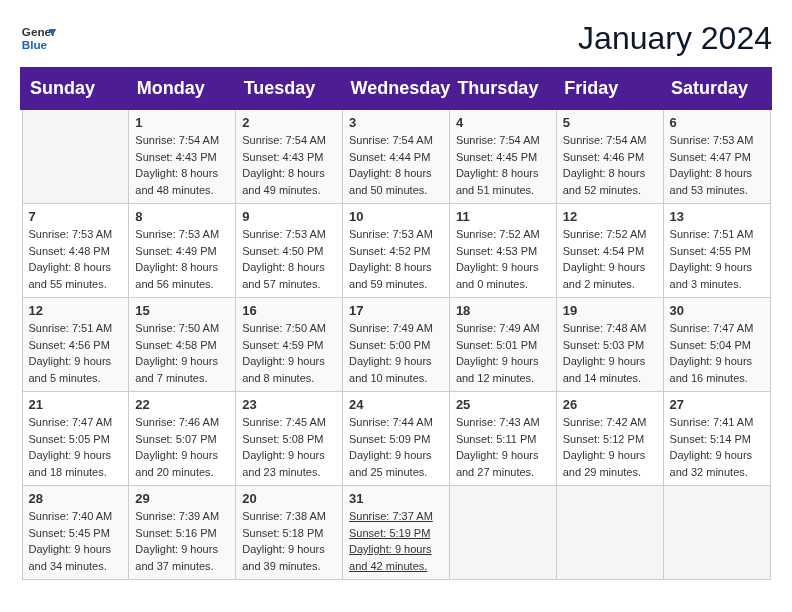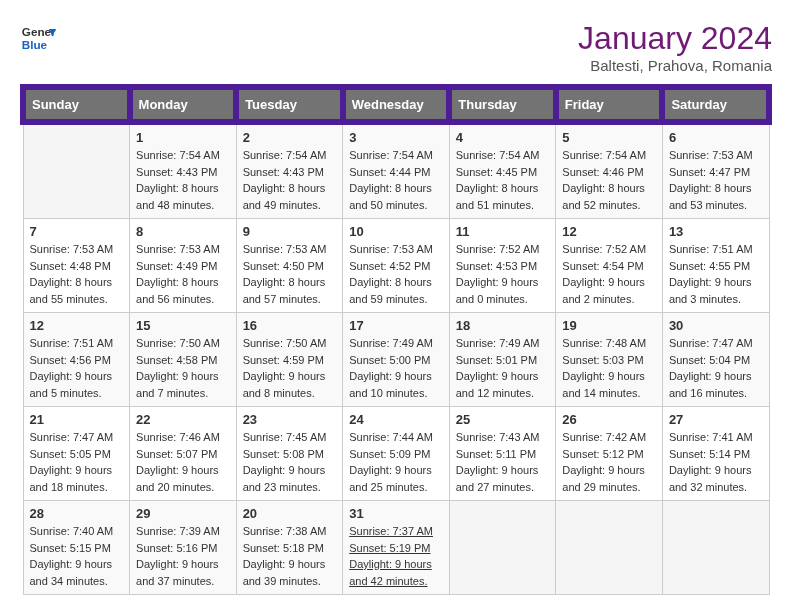--- a/index.html
+++ b/index.html
@@ -24,38 +24,38 @@
     .logo-icon {
       width: 36px;
       height: 36px;
     }
     .title-section {
       text-align: right;
     }
     .month-title {
       font-size: 32px;
       font-weight: normal;
-      color: #701a75;
+      color: #0f172a;
     }
     .subtitle {
       font-size: 15px;
       color: #555;
     }
     table {
       width: 100%;
       border-collapse: collapse;
       table-layout: fixed;
     }
     thead tr th {
-      background-color: #737373;
+      background-color: #4c1d95;
       color: #fff;
       padding: 7px 6px;
-      font-size: 13px;
+      font-size: 18px;
       font-weight: bold;
-      border: 6px solid #4c1d95;
+      border: 4px solid #4c1d95;
       text-align: left;
     }
     tbody tr td {
       border: 1px solid #ccc;
       vertical-align: top;
       padding: 5px 6px;
       font-size: 11px;
       color: #333;
       height: 90px;
     }
@@ -86,21 +86,20 @@
 <div class="header-section">
   <div class="logo">
     <svg class="logo-icon" viewBox="0 0 40 40">
       <text x="2" y="18" font-size="13" font-weight="bold" fill="#333" font-family="Arial">General</text>
       <text x="2" y="32" font-size="13" font-weight="bold" fill="#1565c0" font-family="Arial">Blue</text>
       <polygon points="32,10 40,10 36,18" fill="#1565c0"></polygon>
     </svg>
   </div>
   <div class="title-section">
     <div class="month-title">January 2024</div>
-    <div class="subtitle">Baltesti, Prahova, Romania</div>
   </div>
 </div>
 
 <table>
   <thead>
     <tr>
     <th>Sunday</th>
         <th>Monday</th>
         <th>Tuesday</th>
         <th>Wednesday</th>
@@ -305,21 +304,21 @@
           <div class="day-info" style="white-space: pre-line;">Sunrise: 7:41 AM
 Sunset: 5:14 PM
 Daylight: 9 hours
 and 32 minutes.</div>
         </td>
       </tr>
       <tr>
         <td>
           <span class="day-number">28</span>
           <div class="day-info" style="white-space: pre-line;">Sunrise: 7:40 AM
-Sunset: 5:15 PM
+Sunset: 5:45 PM
 Daylight: 9 hours
 and 34 minutes.</div>
         </td>
         <td>
           <span class="day-number">29</span>
           <div class="day-info" style="white-space: pre-line;">Sunrise: 7:39 AM
 Sunset: 5:16 PM
 Daylight: 9 hours
 and 37 minutes.</div>
         </td>

